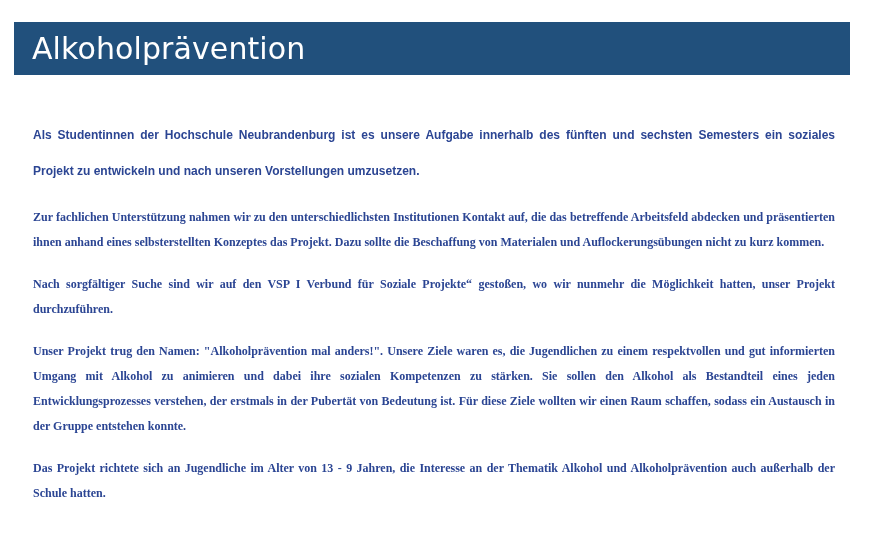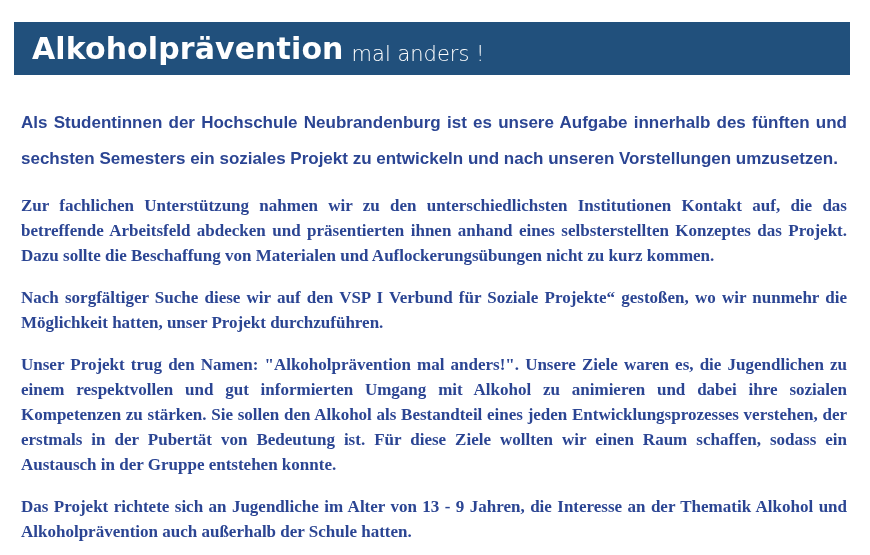--- a/index.html
+++ b/index.html
@@ -32,21 +32,21 @@
     display: flex;
     align-items: center;
     box-sizing: border-box;
     padding-left: 18px;
     overflow: hidden;
   }
   .title-main {
     color: #ffffff;
     font-family: "DejaVu Sans", sans-serif;
     font-size: 30px;
-    font-weight: 700;
+    font-weight: 400;
     letter-spacing: 0.1px;
     line-height: 1;
     white-space: nowrap;
   }
   .title-sub {
     color: #ffffff;
     font-family: "DejaVu Sans", sans-serif;
     font-size: 21px;
     font-weight: 300;
     line-height: 1;
@@ -59,24 +59,24 @@
   
   .body-copy {
     position: absolute;
     left: 21px;
     top: 105px;
     width: 826px;
   }
   .para {
     color: #2b4593;
     font-family: "Liberation Sans", sans-serif;
-    font-size: 17px;
+    font-size: 12px;
     font-weight: bold;
     text-align: justify;
-    margin: 0;
+    margin: 12px;
   }
   .para.loose {
     line-height: 36px;
     margin-bottom: 16px;
   }
   .para.tight {
     line-height: 25px;
     margin-bottom: 17px;
     font-family: Liberation Serif, serif;
   }
@@ -84,24 +84,23 @@
     margin-bottom: 0;
   }
 </style>
 </head>
 <body>
 
 <div class="page">
 
   <div class="title-banner">
     <span class="title-main">Alkoholprävention</span>
-    <span class="title-sub">mal anders !</span>
   </div>
 
   <div class="body-copy">
     <p class="para loose">Als Studentinnen der Hochschule Neubrandenburg ist es unsere Aufgabe innerhalb des fünften und sechsten Semesters ein soziales Projekt zu entwickeln und nach unseren Vorstellungen umzusetzen.</p>
     <p class="para tight">Zur fachlichen Unterstützung nahmen wir zu den unterschiedlichsten Institutionen Kontakt auf, die das betreffende Arbeitsfeld abdecken und präsentierten ihnen anhand eines selbsterstellten Konzeptes das Projekt. Dazu sollte die Beschaffung von Materialen und Auflockerungsübungen nicht zu kurz kommen.</p>
-    <p class="para tight">Nach sorgfältiger Suche diese wir auf den VSP I Verbund für Soziale Projekte“ gestoßen, wo wir nunmehr die Möglichkeit hatten, unser Projekt durchzuführen.</p>
+    <p class="para tight">Nach sorgfältiger Suche sind wir auf den VSP I Verbund für Soziale Projekte“ gestoßen, wo wir nunmehr die Möglichkeit hatten, unser Projekt durchzuführen.</p>
     <p class="para tight">Unser Projekt trug den Namen: "Alkoholprävention mal anders!". Unsere Ziele waren es, die Jugendlichen zu einem respektvollen und gut informierten Umgang mit Alkohol zu animieren und dabei ihre sozialen Kompetenzen zu stärken. Sie sollen den Alkohol als Bestandteil eines jeden Entwicklungsprozesses verstehen, der erstmals in der Pubertät von Bedeutung ist. Für diese Ziele wollten wir einen Raum schaffen, sodass ein Austausch in der Gruppe entstehen konnte.</p>
     <p class="para tight last">Das Projekt richtete sich an Jugendliche im Alter von 13 - 9 Jahren, die Interesse an der Thematik Alkohol und Alkoholprävention auch außerhalb der Schule hatten.</p>
   </div>
 
 </div>
 
 </body></html>

